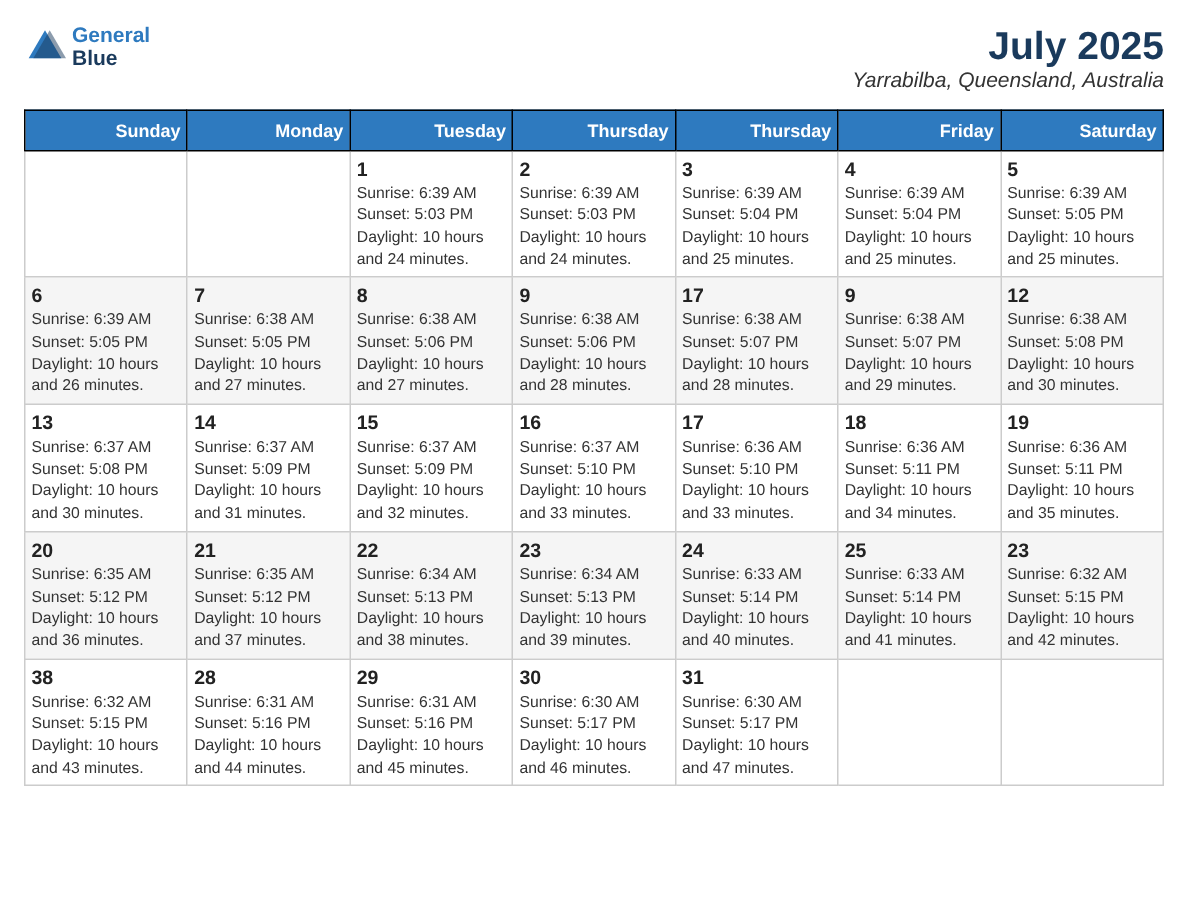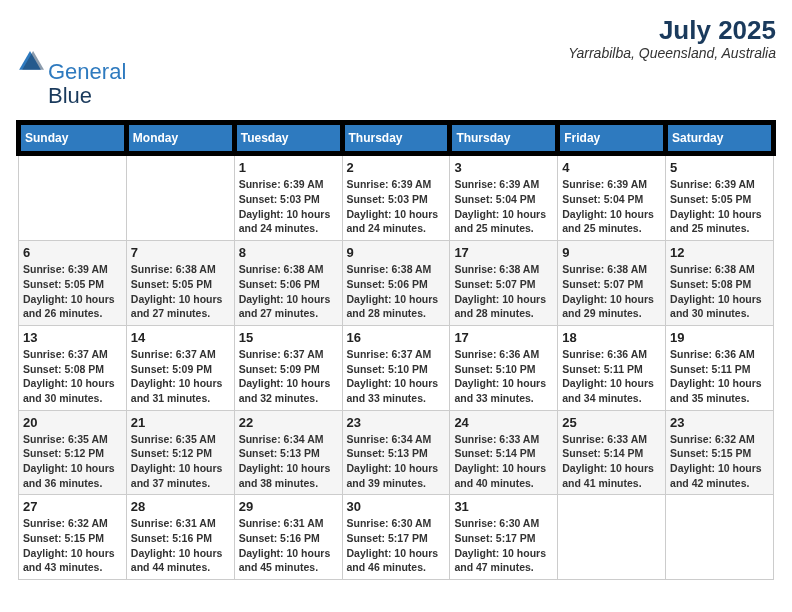--- a/index.html
+++ b/index.html
@@ -15,25 +15,24 @@
       justify-content: space-between;
       align-items: flex-start;
       margin-bottom: 12px;
     }
     .logo {
       display: flex;
       align-items: center;
       gap: 4px;
     }
     .logo-text {
-      font-size: 22px;
-      font-weight: normal;
+      font-size: 14px;
+      font-weight: bold;
       color: #1a3a5c;
       line-height: 1.1;
-      margin-top: 44px;
     }
     .logo-text span {
       color: #2e7abf;
     }
     .logo-icon {
       width: 28px;
       height: 28px;
     }
     .title-block {
       text-align: right;
@@ -51,24 +50,24 @@
     }
     table {
       width: 100%;
       border-collapse: collapse;
       font-size: 11px;
     }
     thead tr th {
       background-color: #2e7abf;
       color: #fff;
       padding: 6px 4px;
-      text-align: left;
+      text-align: right;
       font-size: 12px;
       font-weight: bold;
-      border: 5px solid #000000;
+      border: 1px solid #000000;
     }
     tbody tr td {
       border: 1px solid #ccc;
       vertical-align: top;
       padding: 4px;
       height: 80px;
       width: calc(100% / 7);
     }
     tbody tr:nth-child(even) td {
       background-color: #f5f5f5;
@@ -79,21 +78,20 @@
     .day-number {
       font-size: 13px;
       font-weight: bold;
       color: #222;
       margin-bottom: 2px;
     }
     .day-detail {
       font-size: 10.5px;
       color: #333;
       line-height: 1.4;
-      font-weight: bold;
     }
     .empty-cell {
       background-color: #fff;
     }
   </style>
 </head>
 <body>
 
 <div class="header">
   <div class="logo">
@@ -234,21 +232,21 @@
           <div class="day-number">25</div>
           <div class="day-detail">Sunrise: 6:33 AM<br>Sunset: 5:14 PM<br>Daylight: 10 hours and 41 minutes.</div>
         </td>
         <td>
           <div class="day-number">23</div>
           <div class="day-detail">Sunrise: 6:32 AM<br>Sunset: 5:15 PM<br>Daylight: 10 hours and 42 minutes.</div>
         </td>
       </tr>
       <tr>
         <td>
-          <div class="day-number">27</div>
+          <div class="day-number">38</div>
           <div class="day-detail">Sunrise: 6:32 AM<br>Sunset: 5:15 PM<br>Daylight: 10 hours and 43 minutes.</div>
         </td>
         <td>
           <div class="day-number">28</div>
           <div class="day-detail">Sunrise: 6:31 AM<br>Sunset: 5:16 PM<br>Daylight: 10 hours and 44 minutes.</div>
         </td>
         <td>
           <div class="day-number">29</div>
           <div class="day-detail">Sunrise: 6:31 AM<br>Sunset: 5:16 PM<br>Daylight: 10 hours and 45 minutes.</div>
         </td>

